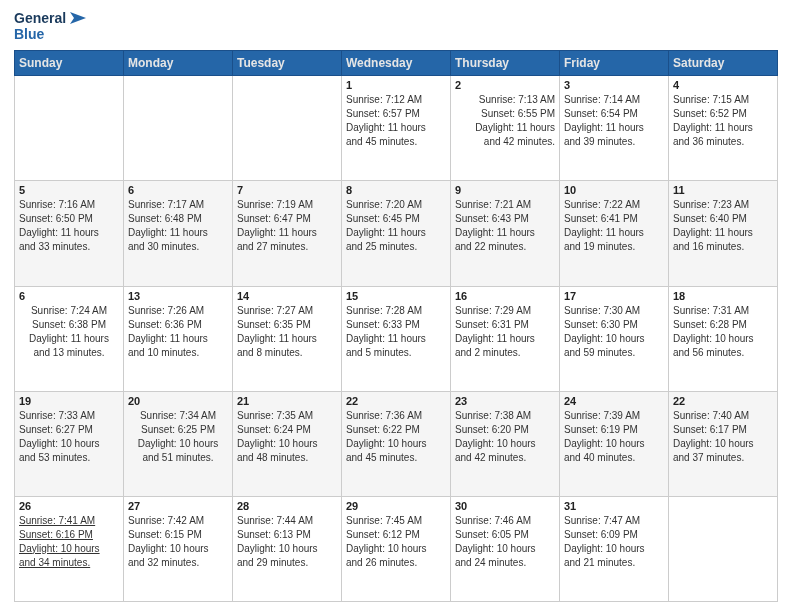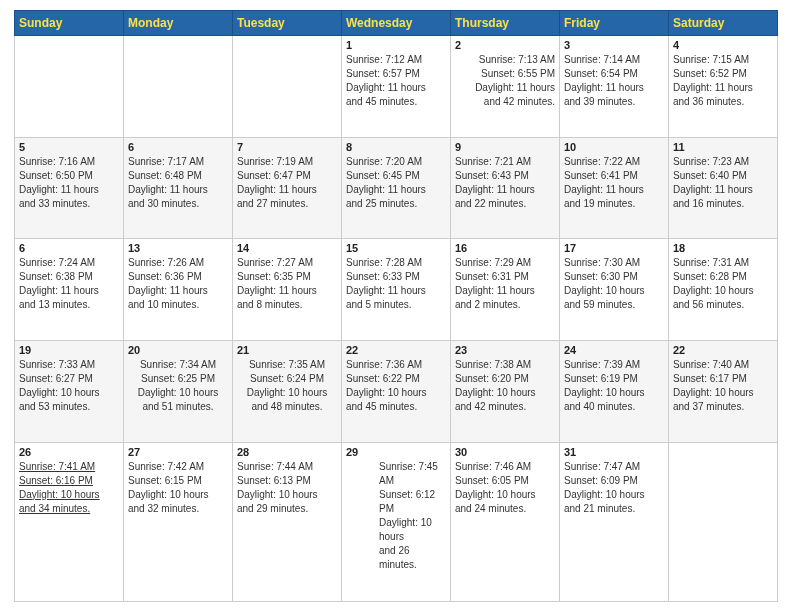--- a/index.html
+++ b/index.html
@@ -42,21 +42,21 @@
     }
     .calendar {
       flex: 1;
       border: 1px solid #ccc;
       border-collapse: collapse;
       width: 100%;
       table-layout: fixed;
     }
     .calendar th {
       background: #2566a8;
-      color: #fde047;
+      color: #e5e5e5;
       font-size: 12px;
       font-weight: bold;
       padding: 5px 4px;
       text-align: left;
       border: 1px solid #1a4f8a;
     }
     .calendar td {
       border: 1px solid #ccc;
       vertical-align: top;
       padding: 3px 4px;
@@ -80,20 +80,37 @@
     .day-info {
       font-size: 10px;
       color: #333;
       line-height: 1.4;
     }
   </style>
 </head>
 <body>
 
 <div class="page">
+  <div class="header">
+    <div class="logo">
+    <div style="display:flex;flex-direction:column;align-items:flex-start;line-height:1.15;">
+      <div style="display:flex;align-items:center;gap:2px;">
+        <span style="font-size:14px;font-weight:bold;color:#1a3a5c;">General</span>
+        <svg width="18" height="16" viewBox="0 0 18 16">
+          <polygon points="2,2 18,8 2,14 6,8" fill="#2566a8"></polygon>
+        </svg>
+      </div>
+      <span style="font-size:14px;font-weight:bold;color:#2566a8;">Blue</span>
+    </div>
+  </div>
+    <div class="title-block">
+      <div class="month-title"></div>
+      <div class="location"></div>
+    </div>
+  </div>
 
   <table class="calendar">
     <thead>
       <tr>
       <th>Sunday</th>
           <th>Monday</th>
           <th>Tuesday</th>
           <th>Wednesday</th>
           <th>Thursday</th>
           <th>Friday</th>
@@ -181,21 +198,21 @@
             <span class="day-num">11</span>
             <div class="day-info" style="white-space: pre-line;">Sunrise: 7:23 AM
 Sunset: 6:40 PM
 Daylight: 11 hours
 and 16 minutes.</div>
           </td>
         </tr>
         <tr>
           <td>
             <span class="day-num">6</span>
-            <div class="day-info" style="white-space: pre-line;">Sunrise: 7:24 AM
+            <div class="day-info" style="white-space: pre-line; text-align: center;">Sunrise: 7:24 AM
 Sunset: 6:38 PM
 Daylight: 11 hours
 and 13 minutes.</div>
           </td>
           <td>
             <span class="day-num">13</span>
             <div class="day-info" style="white-space: pre-line;">Sunrise: 7:26 AM
 Sunset: 6:36 PM
 Daylight: 11 hours
 and 10 minutes.</div>
@@ -246,21 +263,21 @@
           </td>
           <td>
             <span class="day-num">20</span>
             <div class="day-info" style="white-space: pre-line; text-align: center;">Sunrise: 7:34 AM
 Sunset: 6:25 PM
 Daylight: 10 hours
 and 51 minutes.</div>
           </td>
           <td>
             <span class="day-num">21</span>
-            <div class="day-info" style="white-space: pre-line; text-align: center;">Sunrise: 7:35 AM
+            <div class="day-info" style="white-space: pre-line;">Sunrise: 7:35 AM
 Sunset: 6:24 PM
 Daylight: 10 hours
 and 48 minutes.</div>
           </td>
           <td>
             <span class="day-num">22</span>
             <div class="day-info" style="white-space: pre-line;">Sunrise: 7:36 AM
 Sunset: 6:22 PM
 Daylight: 10 hours
 and 45 minutes.</div>
@@ -304,21 +321,21 @@
           </td>
           <td>
             <span class="day-num">28</span>
             <div class="day-info" style="white-space: pre-line;">Sunrise: 7:44 AM
 Sunset: 6:13 PM
 Daylight: 10 hours
 and 29 minutes.</div>
           </td>
           <td>
             <span class="day-num">29</span>
-            <div class="day-info" style="white-space: pre-line; margin-left: 33px;">Sunrise: 7:45 AM
+            <div class="day-info" style="white-space: pre-line;">Sunrise: 7:45 AM
 Sunset: 6:12 PM
 Daylight: 10 hours
 and 26 minutes.</div>
           </td>
           <td>
             <span class="day-num">30</span>
             <div class="day-info" style="white-space: pre-line;">Sunrise: 7:46 AM
 Sunset: 6:05 PM
 Daylight: 10 hours
 and 24 minutes.</div>

